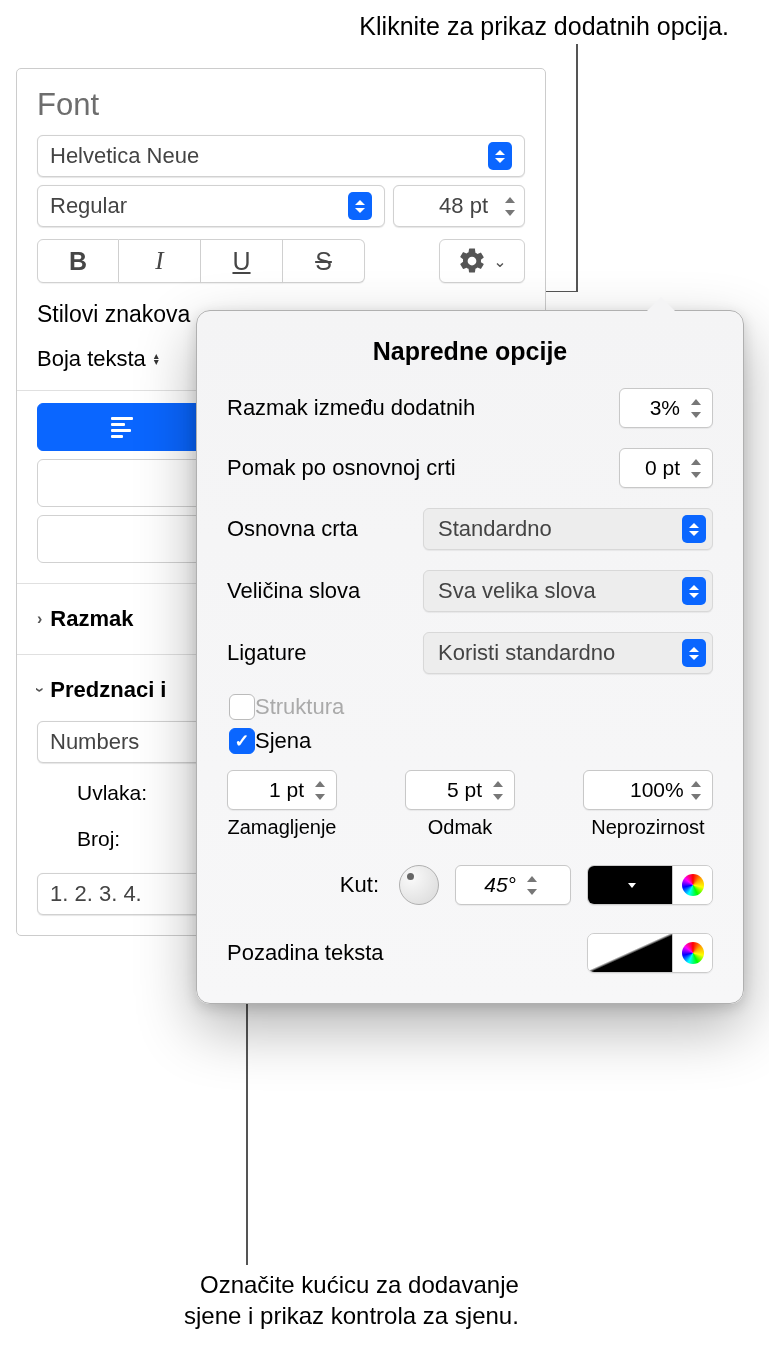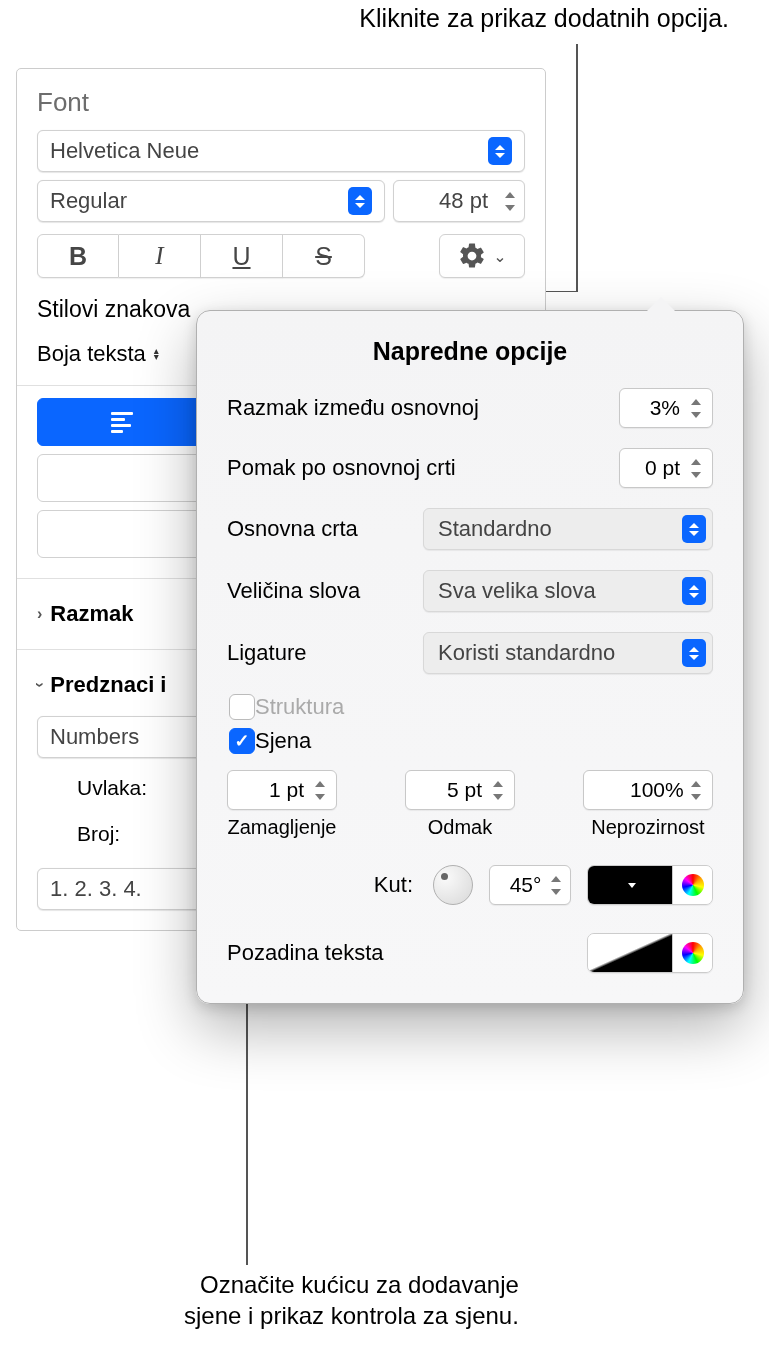--- a/index.html
+++ b/index.html
@@ -7,21 +7,21 @@
     font-family: -apple-system, "Helvetica Neue", Helvetica, Arial, sans-serif;
     background: #fff;
     width: 769px;
     height: 1351px;
     position: relative;
     font-size: 14px;
     color: #000;
   }
   .callout-top {
     position: absolute;
-    top: 4px;
+    top: 12px;
     right: 40px;
     font-size: 25px;
     color: #000;
   }
   .callout-bottom {
     position: absolute;
     bottom: 20px;
     left: 184px;
     font-size: 24px;
     color: #000;
@@ -57,21 +57,21 @@
     position: absolute;
     top: 68px;
     left: 16px;
     width: 530px;
     background: #fff;
     border: 1px solid #ccc;
     border-radius: 5px;
     padding: 18px 20px 20px 20px;
   }
   .section-title {
-    font-size: 26px;
+    font-size: 31px;
     color: #6d6d6d;
     margin-bottom: 12px;
   }
   .popup {
     background: #fff;
     border: 1px solid #d1d1d1;
     border-radius: 6px;
     height: 42px;
     display: flex;
     align-items: center;
@@ -327,21 +327,21 @@
     position: relative;
   }
   .dial::after {
     content: '';
     position: absolute;
     width: 7px; height: 7px;
     background: #666;
     border-radius: 50%;
     top: 7px; left: 7px;
   }
-  .angle-field { width: 82px; }
+  .angle-field { width: 116px; font-style: italic; }
   .color-well {
     width: 126px; height: 40px;
     border: 1px solid #ccc;
     border-radius: 7px;
     display: flex;
     overflow: hidden;
     box-shadow: 0 1px 1px rgba(0,0,0,0.06);
   }
   .color-swatch { flex: 1; display:flex; align-items:center; justify-content:center;}
   .color-picker-btn {
@@ -484,21 +484,21 @@
   <div class="popup list-style">
     <span class="popup-value">1. 2. 3. 4.</span>
     <span class="blue-arrows"></span>
   </div>
 </div>
 
 <div class="popover">
   <div class="popover-title">Napredne opcije</div>
 
   <div class="adv-row">
-    <span class="adv-label">Razmak između osnovnoj</span>
+    <span class="adv-label">Razmak između dodatnih</span>
     <div class="num-field">
       <span class="val">3%</span>
       <div class="gray-stepper">
           <span class="up"></span>
           <span class="down"></span>
         </div>
     </div>
   </div>
 
   <div class="adv-row">

